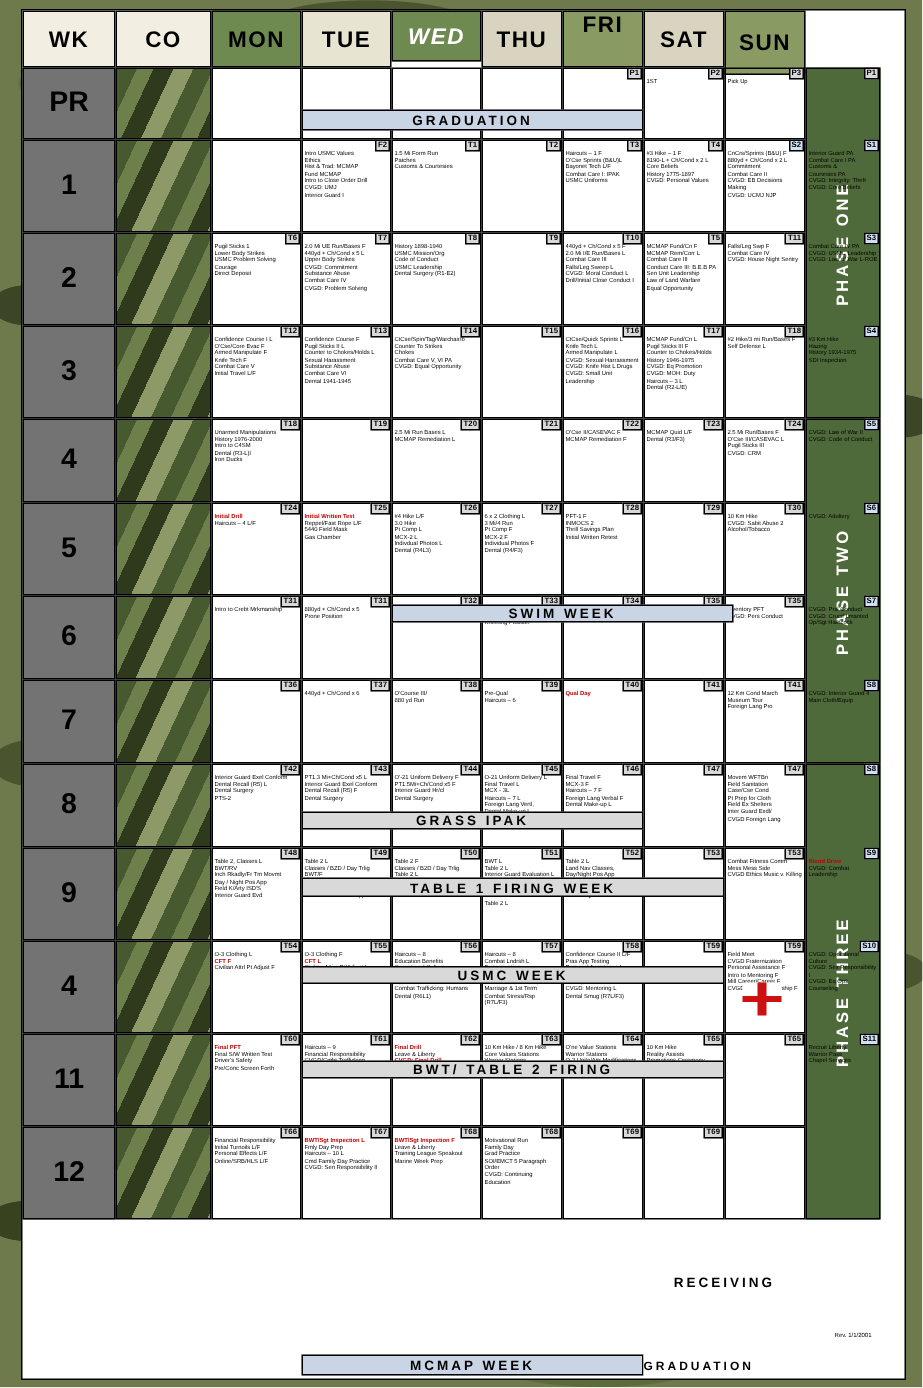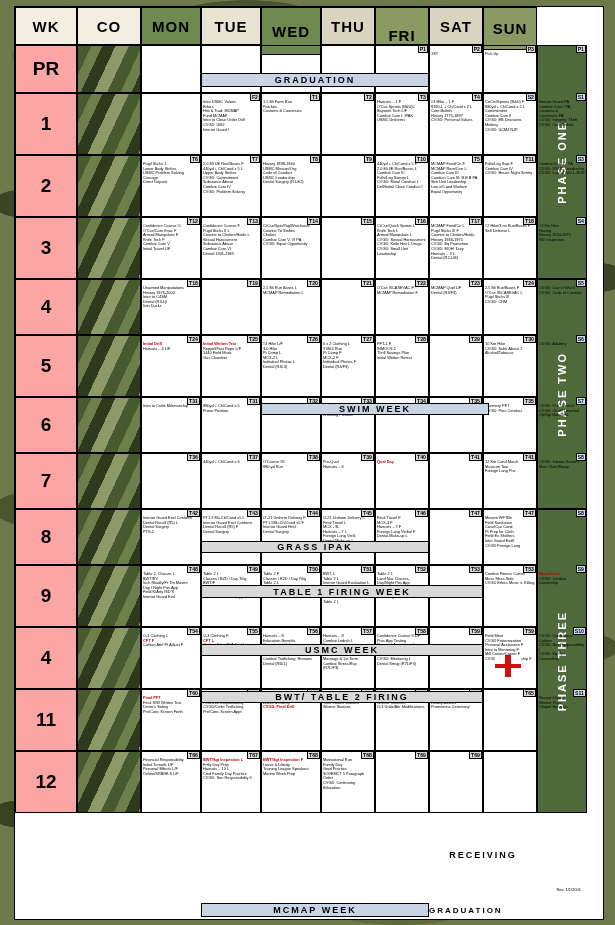--- a/index.html
+++ b/index.html
@@ -21,21 +21,21 @@
       radial-gradient(ellipse 55px 24px at 91% 90%, #6b7547 0 60%, transparent 62%),
       radial-gradient(ellipse 120px 30px at 40% 2%, #4a5530 0 60%, transparent 62%),
       radial-gradient(ellipse 120px 30px at 65% 98%, #5d6a3a 0 60%, transparent 62%),
       linear-gradient(#6f7a4c,#6f7a4c);
   }
   #sheet{position:absolute;left:14px;top:6px;width:588px;height:912px;background:#fff;border:1px solid #000;}
   .grid{position:absolute;left:0;top:0;}
   .cell{position:absolute;box-sizing:border-box;border:1px solid #000;overflow:hidden;}
   .hdr{background:#f2efe2;font-weight:bold;text-align:center;}
   .hdrname{font-size:15px;letter-spacing:1px;}
-  .wkcell{background:#fca5a5;display:flex;align-items:center;justify-content:center;font-size:19px;font-weight:bold;}
+  .wkcell{background:#737373;display:flex;align-items:center;justify-content:center;font-size:19px;font-weight:bold;}
   .cocell{background:#4f6a3a;}
   .lbl{position:absolute;right:1px;top:0px;font-size:5.2px;font-weight:bold;background:#d8d8d8;border:1px solid #000;padding:0 1px;line-height:6px;}
   .lbl.blue{background:#cfe0f2;}
   .body{position:absolute;left:2px;top:7px;right:2px;font-size:3.9px;line-height:4.6px;color:#000;}
   .red{color:#c00000;font-weight:bold;}
   .banner{position:absolute;box-sizing:border-box;border:1px solid #000;background:#c9d4e4;font-size:9px;font-weight:bold;display:flex;align-items:center;justify-content:center;letter-spacing:2px;}
   .banner.gray{background:#d9d9d9;}
   .banner.white{background:#ffffff;}
   .phase{position:absolute;box-sizing:border-box;border:1px solid #000;background:#4f6a3a;color:#fff;font-weight:bold;font-size:11px;letter-spacing:2px;
      writing-mode:vertical-rl;display:flex;align-items:center;justify-content:center;}
@@ -56,27 +56,27 @@
         </div>
         <div class="cell hdr" style="left: 62px; top: 0px; width: 64px; height: 38px; display: flex; align-items: center; justify-content: center;">
           <span class="hdrname">CO</span>
         </div>
         <div class="cell hdr" style="left: 126px; top: 0px; width: 60px; height: 38px; display: flex; align-items: center; justify-content: center; background: rgb(111, 138, 80); color: rgb(0, 0, 0);">
           <span class="hdrname">MON</span>
         </div>
         <div class="cell hdr" style="left: 186px; top: 0px; width: 60px; height: 38px; display: flex; align-items: center; justify-content: center; background: rgb(232, 228, 210); color: rgb(0, 0, 0);">
           <span class="hdrname">TUE</span>
         </div>
-        <div class="cell hdr" style="left: 246px; top: 0px; width: 60px; height: 48px; display: flex; align-items: center; justify-content: center; background: rgb(111, 138, 80); color: #000000;">
+        <div class="cell hdr" style="left: 246px; top: 0px; width: 60px; height: 34px; display: flex; align-items: center; justify-content: center; background: rgb(111, 138, 80); color: #ffffff; font-style: italic;">
           <span class="hdrname">WED</span>
         </div>
         <div class="cell hdr" style="left: 306px; top: 0px; width: 54px; height: 38px; display: flex; align-items: center; justify-content: center; background: rgb(216, 212, 191);">
           <span class="hdrname">THU</span>
         </div>
-        <div class="cell hdr" style="left: 360px; top: 0px; width: 54px; height: 38px; display: flex; align-items: flex-end; justify-content: center; background: rgb(138, 154, 99);">
+        <div class="cell hdr" style="left: 360px; top: 0px; width: 54px; height: 38px; display: flex; align-items: flex-start; justify-content: center; background: rgb(138, 154, 99);">
           <span class="hdrname">FRI</span>
         </div>
         <div class="cell hdr" style="left: 414px; top: 0px; width: 54px; height: 38px; display: flex; align-items: center; justify-content: center; background: rgb(216, 212, 191);">
           <span class="hdrname">SAT</span>
         </div>
         <div class="cell hdr" style="left: 468px; top: 0px; width: 54px; height: 43px; display: flex; align-items: center; justify-content: center; background: rgb(138, 154, 99);">
           <span class="hdrname">SUN</span>
         </div>
         <div class="cell wkcell" style="left: 0px; top: 38px; width: 62px; height: 48px;">
           <span>PR</span>
@@ -1008,21 +1008,21 @@
         </div>
         <div class="banner gray" style="left: 186px; top: 534px; width: 228px; height: 12px;">
           <span>GRASS IPAK</span>
         </div>
         <div class="banner gray" style="left: 186px; top: 578px; width: 282px; height: 13px;">
           <span>TABLE 1 FIRING WEEK</span>
         </div>
         <div class="banner gray" style="left: 186px; top: 637px; width: 282px; height: 12px;">
           <span>USMC WEEK</span>
         </div>
-        <div class="banner gray" style="left: 186px; top: 684px; width: 282px; height: 12px; align-items: center;">
+        <div class="banner gray" style="left: 186px; top: 700px; width: 282px; height: 12px; align-items: center;">
           <span>BWT/ TABLE 2 FIRING</span>
         </div>
         <div class="banner white" style="left: 414px; top: 842px; width: 108px; height: 12px; background: rgb(255, 255, 255); border: none;">
           <span>RECEIVING</span>
         </div>
         <div class="banner" style="left: 186px; top: 896px; width: 228px; height: 14px;">
           <span>MCMAP WEEK</span>
         </div>
         <div class="banner white" style="left: 414px; top: 896px; width: 108px; height: 14px; border: none; justify-content: flex-start;">
           <span style="font-size: 8px;">GRADUATION</span>

